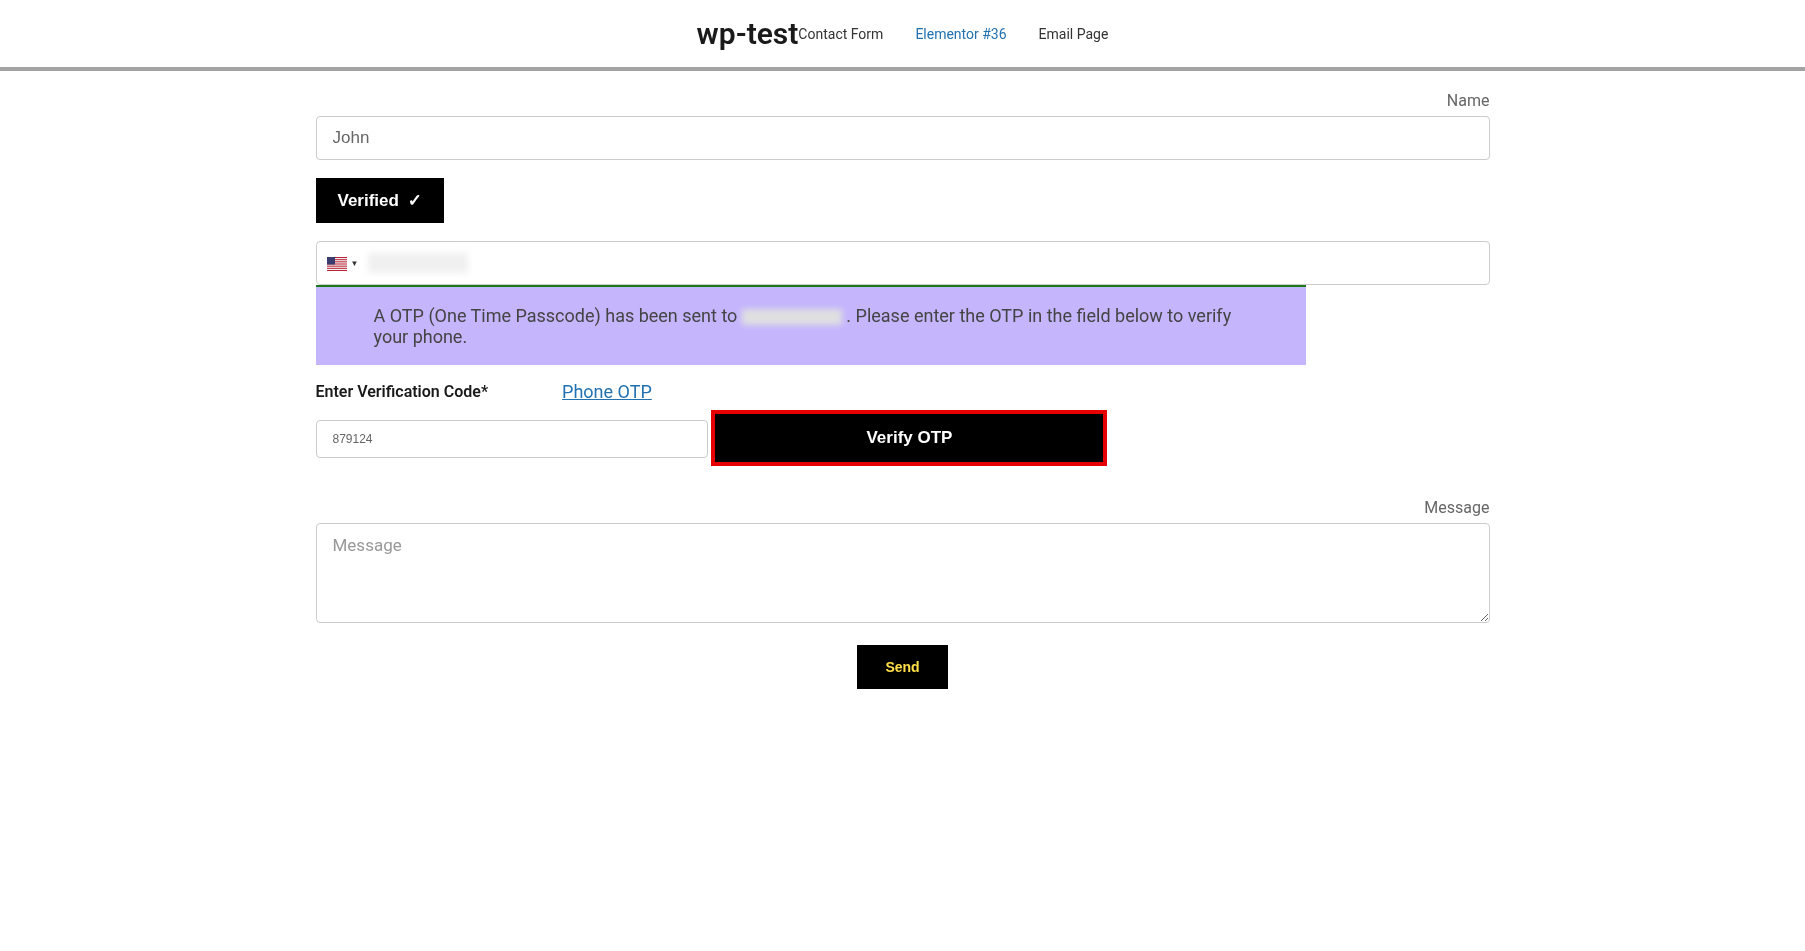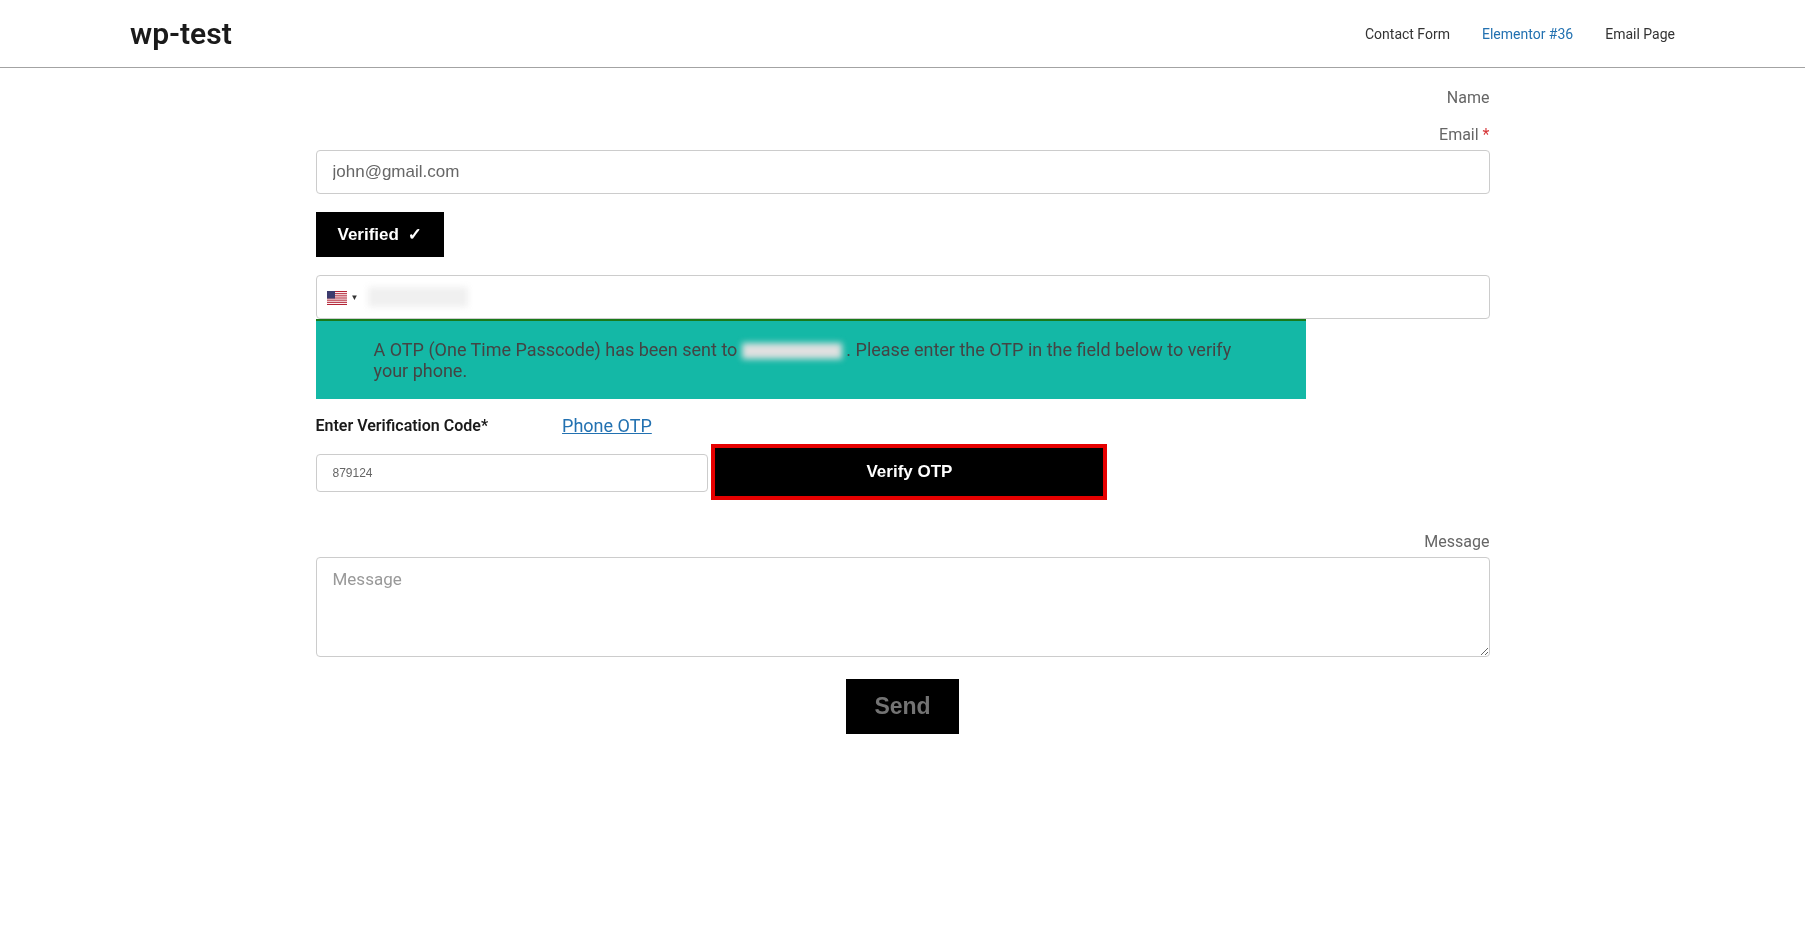--- a/index.html
+++ b/index.html
@@ -7,24 +7,24 @@
       padding: 0;
       box-sizing: border-box;
     }
     body {
       font-family: -apple-system, BlinkMacSystemFont, "Segoe UI", Roboto, Helvetica, Arial, sans-serif;
       background: #fff;
       color: #333;
     }
     .header {
       display: flex;
-      justify-content: space-between;
+      justify-content: center;
       align-items: center;
       padding: 16px 130px;
-      border-bottom: 1px solid #a3a3a3;
+      border-bottom: 4px solid #a3a3a3;
     }
     .site-title {
       font-size: 30px;
       font-weight: 600;
       color: #1a1a1a;
     }
     .nav {
       display: flex;
       gap: 32px;
     }
@@ -114,21 +114,21 @@
       background: transparent;
     }
     .phone-blur {
       display: inline-block;
       width: 100px;
       height: 20px;
       background: #f0f0f0;
       filter: blur(3px);
     }
     .otp-notice {
-      background: #14b8a6;
+      background: #c4b5fd;
       padding: 18px 58px;
       border-top: 2px solid #1a7a1a;
       font-size: 18px;
       color: #444;
       margin-bottom: 16px;
       width: 990px;
     }
     .notice-blur {
       display: inline-block;
       width: 100px;
@@ -188,22 +188,22 @@
       font-family: inherit;
     }
     .message-textarea::placeholder {
       color: #999;
     }
     .send-btn {
       display: block;
       margin: 10px auto 0;
       padding: 14px 28px;
       background: #000;
-      color: #737373;
-      font-size: 23px;
+      color: #fde047;
+      font-size: 14px;
       font-weight: 600;
       border: none;
       cursor: pointer;
     }
   </style>
 </head>
 <body>
 
 <header class="header">
   <div class="site-title">wp-test</div>
@@ -211,29 +211,23 @@
     <a class="nav-link">Contact Form</a>
     <a class="nav-link active">Elementor #36</a>
     <a class="nav-link">Email Page</a>
   </nav>
 </header>
 
 <div class="container">
 
   <div class="form-group">
     <label class="form-label">Name</label>
-  </div>
-
-  <div class="form-group">
-    <label class="form-label">
-      <span>Email</span>
-      <span class="required">*</span>
-    </label>
-    <input type="email" class="form-input" value="john@gmail.com" style="">
-  </div>
+    <input type="text" class="form-input" value="John" style="">
+  </div>
+
 
   <button class="verified-btn">
     <span>Verified</span>
     <span class="checkmark">✓</span>
   </button>
 
   <div class="form-group" style="margin-bottom:0;">
     <div class="phone-input-wrapper">
       <div class="flag-selector">
         <span class="flag-icon">

